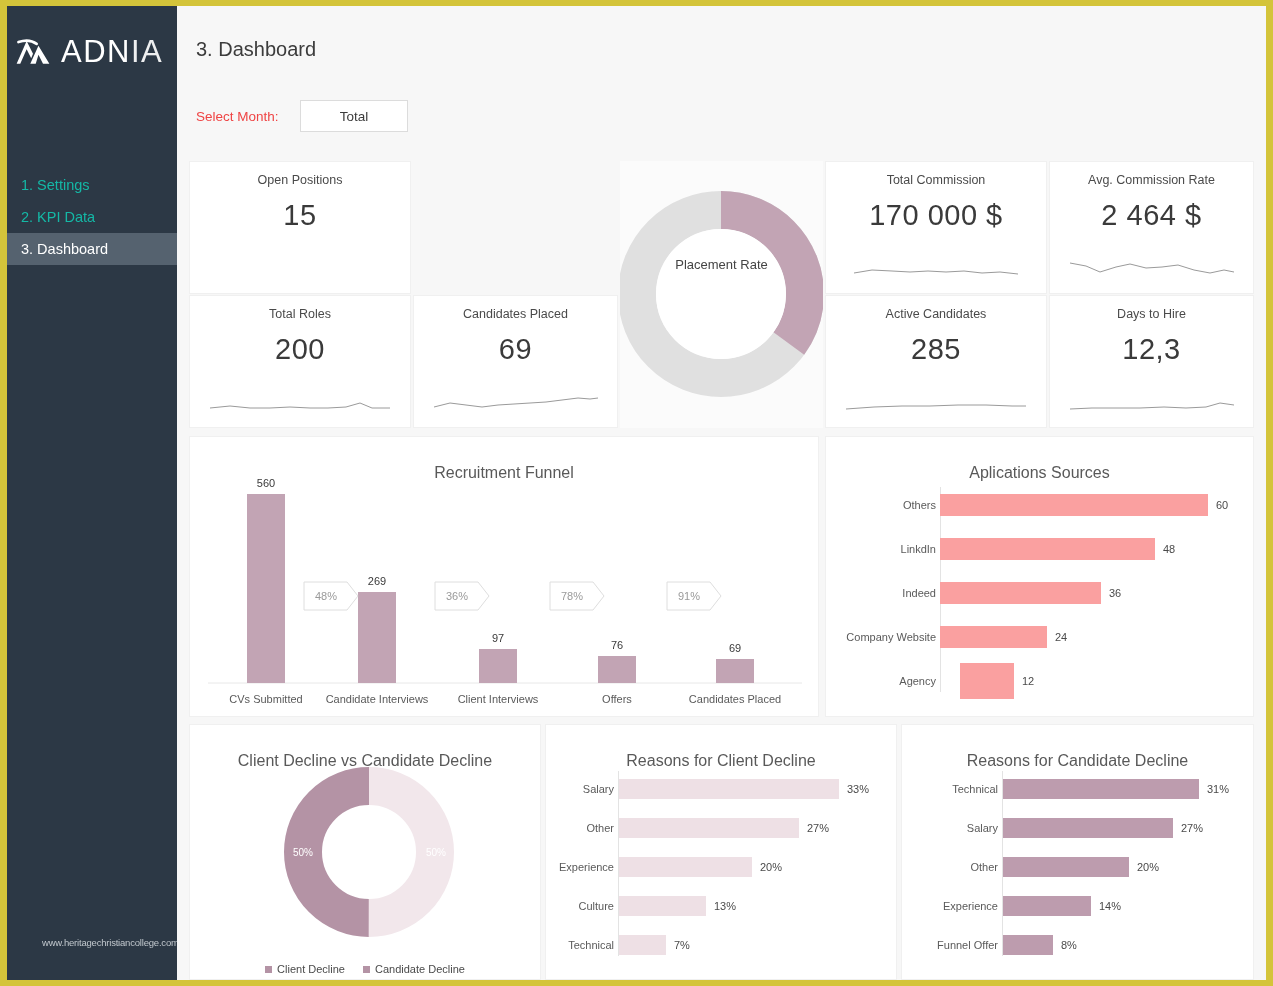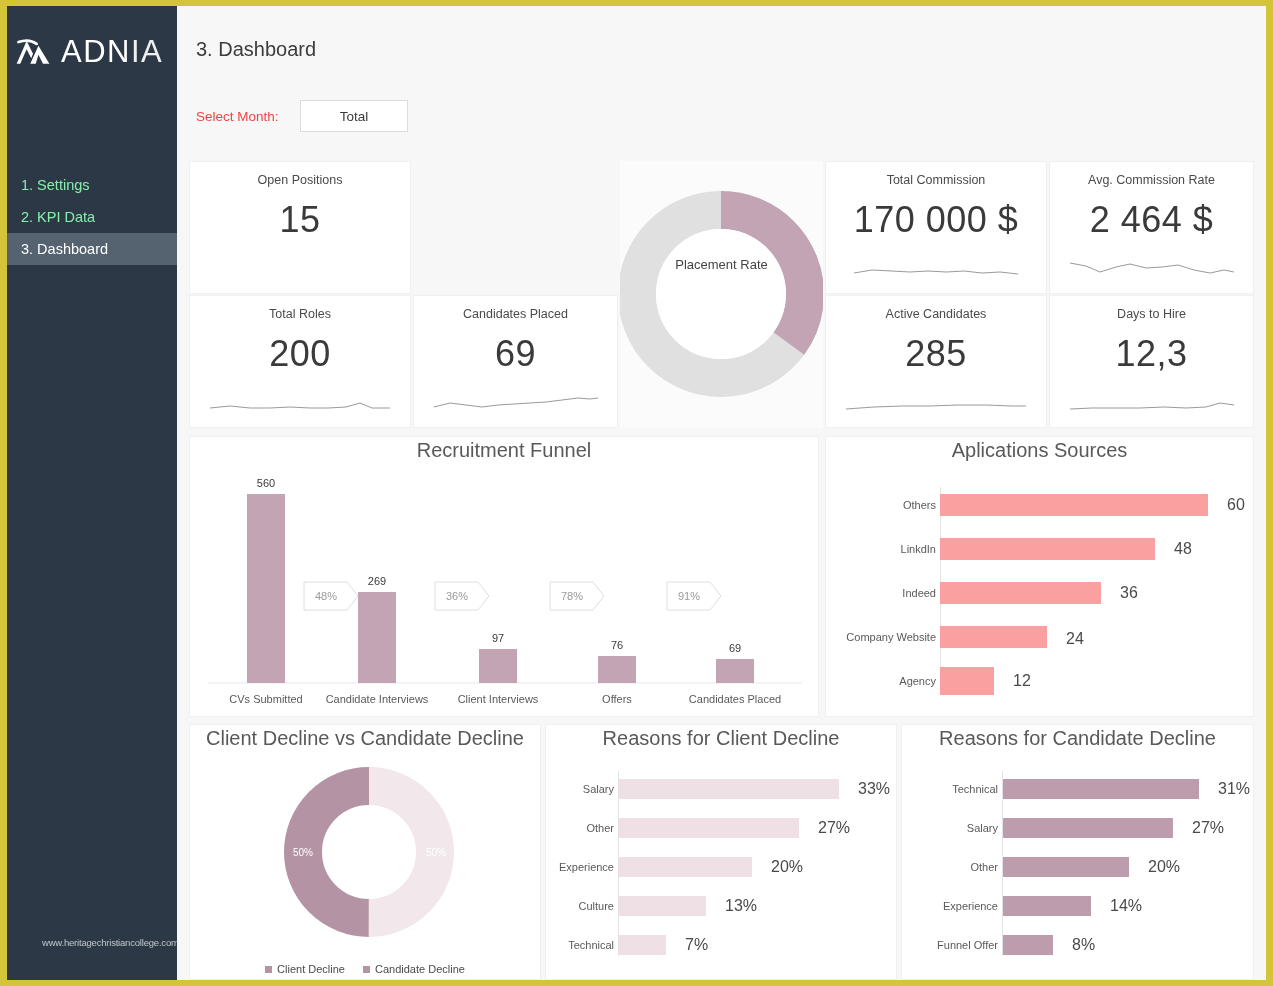--- a/index.html
+++ b/index.html
@@ -30,21 +30,21 @@
   #logo-mark { width: 40px; height: 32px; }
   #logo-text {
     color: #ffffff; font-size: 31px; letter-spacing: 1.5px;
     font-weight: 400; margin-left: 8px;
   }
   #logo-text .thin { font-weight: 300; opacity: .92; }
   .nav-item {
     position: absolute; left: 0; width: 170px; height: 32px;
     display: flex; align-items: center;
     padding-left: 14px;
-    color: #86efac; font-size: 14.5px;
+    color: #14b8a6; font-size: 14.5px;
   }
   .nav-item.active { background: #55626f; color: #ffffff; }
   #watermark {
     position: absolute; left: 35px; top: 931px;
     font-size: 9.5px; color: #c9cfd4; letter-spacing: -.2px;
     white-space: nowrap; opacity: .95;
   }
   
   #main {
     position: absolute; left: 170px; top: 0;
@@ -70,33 +70,33 @@
   .kpi {
     position: absolute;
     background: #ffffff;
     border: 1px solid #f0f0f0;
     display: flex; flex-direction: column; align-items: center;
   }
   .kpi-title {
     font-size: 12.5px; color: #4a4a4a; margin-top: 11px; white-space: nowrap;
   }
   .kpi-value {
-    font-size: 36px; color: #3a3a3a; font-weight: 300;
+    font-size: 29px; color: #3a3a3a; font-weight: 300;
     margin-top: 12px; letter-spacing: .5px; white-space: nowrap;
   }
   .kpi-spark { margin-top: auto; margin-bottom: 14px; }
   
   .panel {
     position: absolute;
     background: #ffffff;
     border: 1px solid #f0f0f0;
   }
   .panel-title {
-    position: absolute; top: 2px; left: 0; width: 100%;
-    text-align: center; font-size: 20px; color: #595959; font-weight: 400;
+    position: absolute; top: 27px; left: 0; width: 100%;
+    text-align: center; font-size: 16px; color: #595959; font-weight: 400;
   }
   
   #donut-card {
     position: absolute; left: 443px; top: 155px;
     width: 203px; height: 267px;
     background: #fbfbfb;
   }
   #donut-center-label {
     position: absolute; width: 100%; text-align: center;
     top: 96px; font-size: 13px; color: #444;
@@ -112,21 +112,21 @@
   .arrow-shape { fill: #ffffff; stroke: #dedede; stroke-width: 1; }
   .arrow-txt { font-size: 11px; fill: #9a9a9a; }
   
   .hbar-row { display: flex; align-items: center; }
   .hbar-label {
     font-size: 11px; color: #5a5a5a; text-align: right;
     white-space: nowrap; flex: none;
   }
   .hbar-track { flex: none; position: relative; display: flex; align-items: center; }
   .hbar-fill { height: 100%; }
-  .hbar-value { font-size: 16px; color: #4a4a4a; margin-left: 19px; white-space: nowrap; }
+  .hbar-value { font-size: 11px; color: #4a4a4a; margin-left: 8px; white-space: nowrap; }
   .axis-line { position: absolute; background: #e3e3e3; width: 1px; }
   
   .legend { display: flex; justify-content: center; gap: 18px; margin-top: 6px; }
   .legend-item { display: flex; align-items: center; font-size: 11px; color: #4a4a4a; }
   .legend-swatch { width: 7px; height: 7px; margin-right: 5px; }
 </style>
 </head>
 <body>
 
 <div id="frame">
@@ -282,28 +282,28 @@
       </div>
       <div class="hbar-row" style="position:absolute; left:0; top:143px; width:100%; height:26px;">
         <div class="hbar-label" style="width:110px;">Indeed</div>
         <div class="hbar-track" style="margin-left:4px; height:22px;">
           <div class="hbar-fill" style="width:161px; background:#faa0a0;"></div>
           <div class="hbar-value">36</div>
         </div>
       </div>
       <div class="hbar-row" style="position:absolute; left:0; top:187px; width:100%; height:26px;">
         <div class="hbar-label" style="width:110px;">Company Website</div>
-        <div class="hbar-track" style="margin-left:4px; height:22px;align-items:flex-end;">
+        <div class="hbar-track" style="margin-left:4px; height:22px;">
           <div class="hbar-fill" style="width:107px; background:#faa0a0;"></div>
           <div class="hbar-value">24</div>
         </div>
       </div>
       <div class="hbar-row" style="position:absolute; left:0; top:231px; width:100%; height:26px;">
         <div class="hbar-label" style="width:110px;">Agency</div>
-        <div class="hbar-track" style="margin-left:4px; height:28px;">
+        <div class="hbar-track" style="margin-left:4px; height:36px;padding-left:20px;">
           <div class="hbar-fill" style="width:54px; background:#faa0a0;"></div>
           <div class="hbar-value">12</div>
         </div>
       </div>
     </div>
 
     <div class="panel" style="left:12px; top:718px; width:352px; height:256px;">
       <div class="panel-title">Client Decline  vs Candidate Decline</div>
       <svg width="350" height="196" viewBox="0 0 350 196" style="position:absolute; top:32px; left:0;">
         <circle cx="179" cy="95" r="66" fill="none" stroke="#b493a5" stroke-width="38" stroke-dasharray="207.3 207.3" transform="rotate(90 179 95)"></circle>

